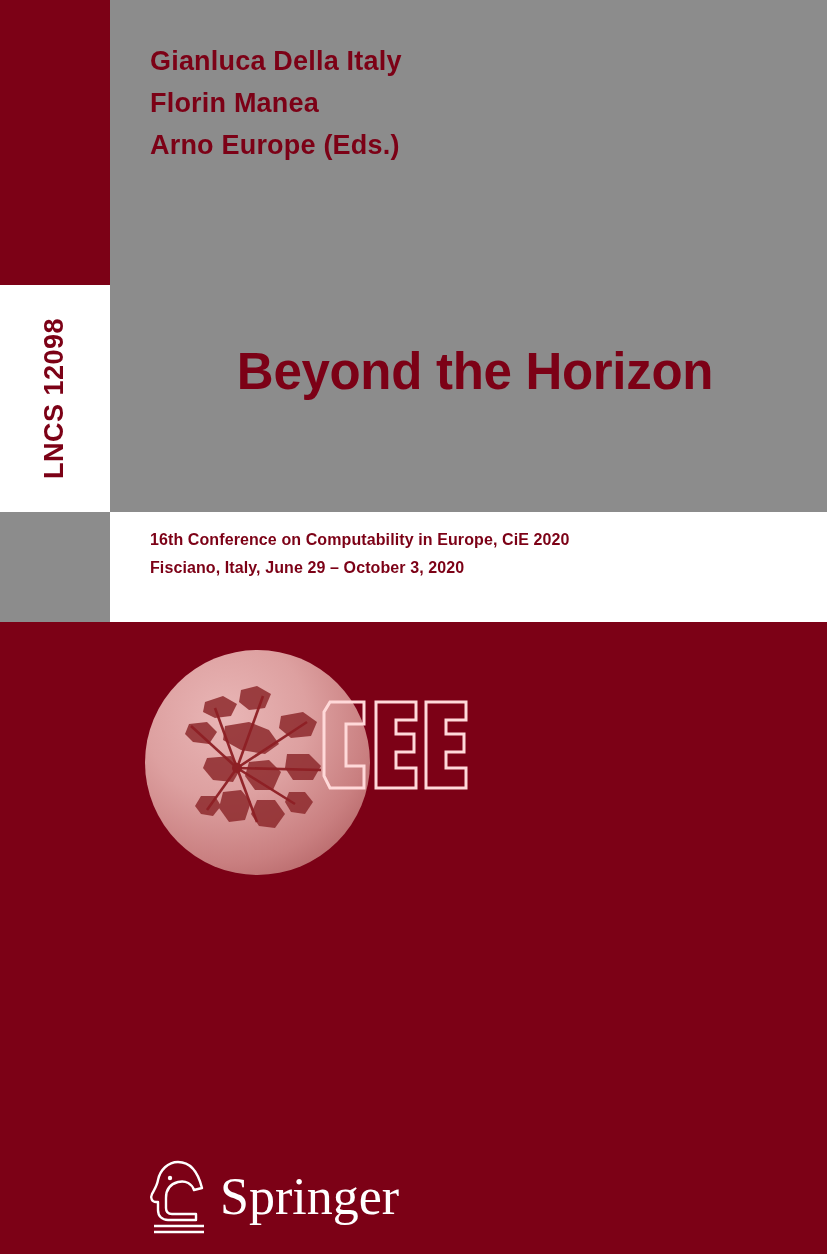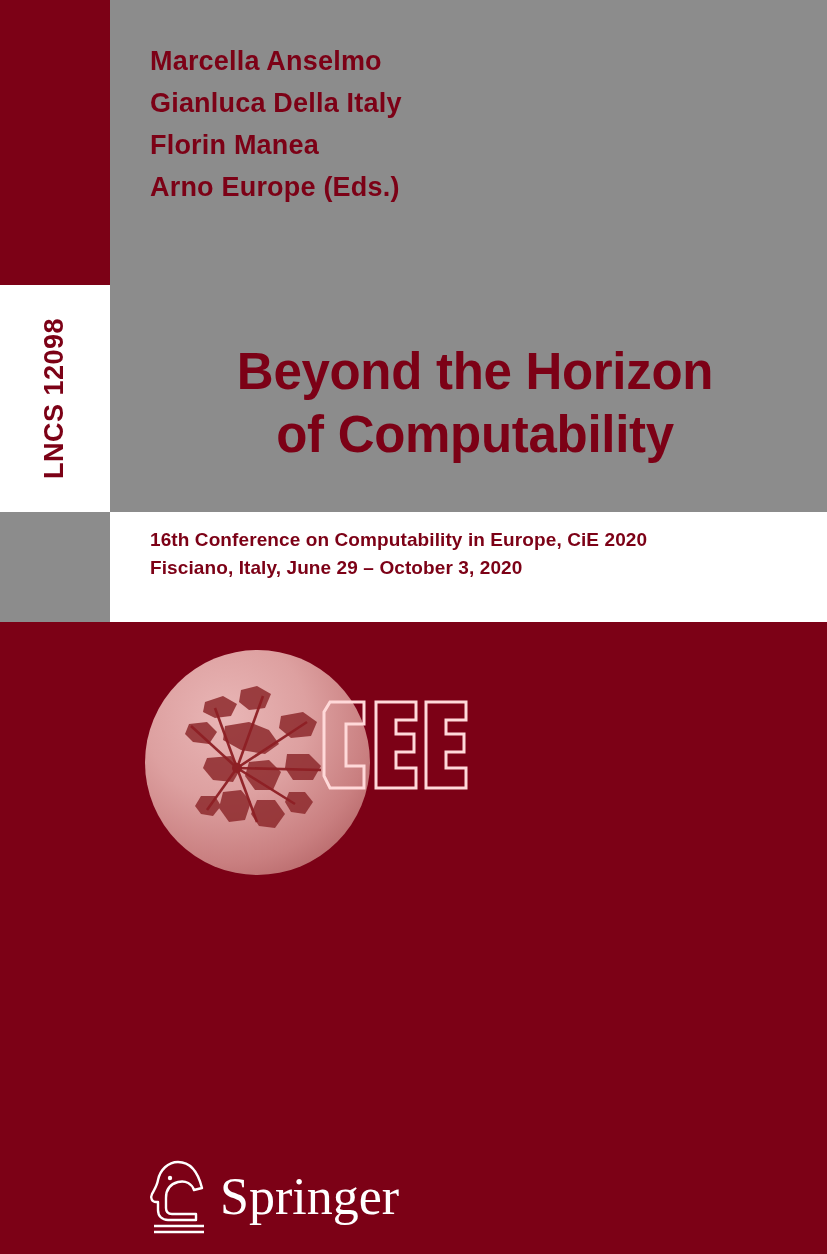--- a/index.html
+++ b/index.html
@@ -110,21 +110,21 @@
     height: 110px;
     background: #ffffff;
   }
   .subtitle-inner {
     position: absolute;
     left: 40px;
     top: 14px;
     width: 660px;
   }
   .subtitle-line {
-    font-size: 19px;
+    font-size: 16px;
     font-weight: bold;
     color: #7c0116;
     line-height: 28px;
     letter-spacing: 0.1px;
   }
 
   
   .lower-band {
     position: absolute;
     left: 110px;
@@ -186,29 +186,27 @@
   <div class="spine-dark-top"></div>
   <div class="spine-white"></div>
   <div class="spine-grey"></div>
   <div class="spine-dark-bottom"></div>
 
   <div class="spine-series">
     <span>LNCS 12098</span>
   </div>
 
   <div class="editors">
-    <div class="editor-line">Marcella Anselmo</div>
     <div class="editor-line">Gianluca Della Italy</div>
     <div class="editor-line">Florin Manea</div>
     <div class="editor-line">Arno Europe (Eds.)</div>
   </div>
 
   <div class="title-block">
     <div class="title-line">Beyond the Horizon</div>
-    <div class="title-line">of Computability</div>
   </div>
 
   <div class="subtitle-band">
     <div class="subtitle-inner">
       <div class="subtitle-line">16th Conference on Computability in Europe, CiE 2020</div>
       <div class="subtitle-line">Fisciano, Italy, June 29 – October 3, 2020</div>
     </div>
   </div>
 
   <div class="lower-band"></div>

